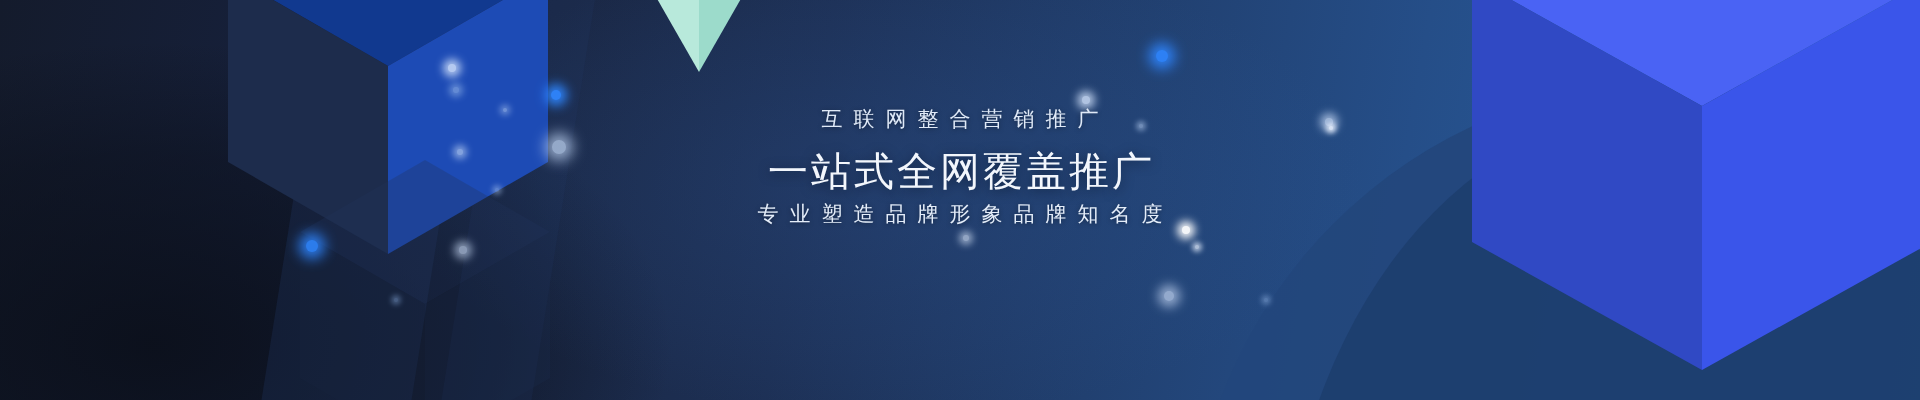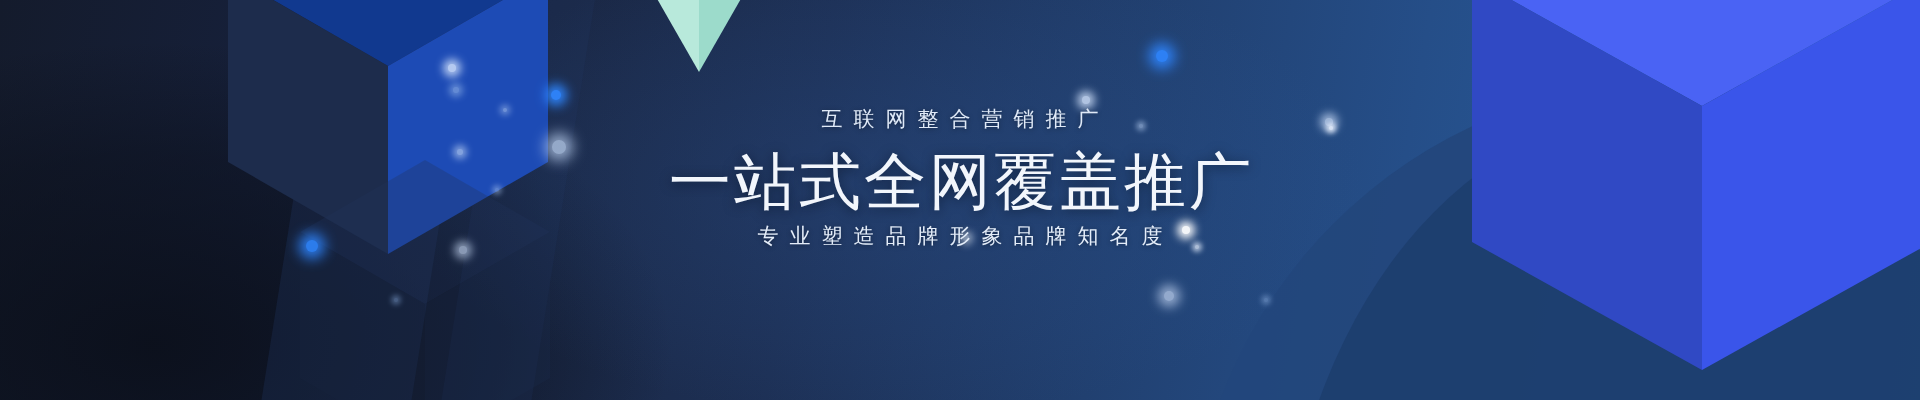--- a/index.html
+++ b/index.html
@@ -112,21 +112,21 @@
     letter-spacing: 11px;
     color: #dfe9f7;
     text-indent: 11px;
     line-height: 1;
     text-shadow: 0 1px 5px rgba(0,0,0,0.40);
     font-weight: 400;
     white-space: nowrap;
   }
   .headline {
     margin-top: 22px;
-    font-size: 62px;
+    font-size: 40px;
     letter-spacing: 3px;
     text-indent: 3px;
     line-height: 1;
     color: #f2f6fc;
     font-weight: 400;
     text-shadow: 0 2px 12px rgba(5,12,28,0.55);
     white-space: nowrap;
   }
   .tagline-bottom {
     margin-top: 12px;

